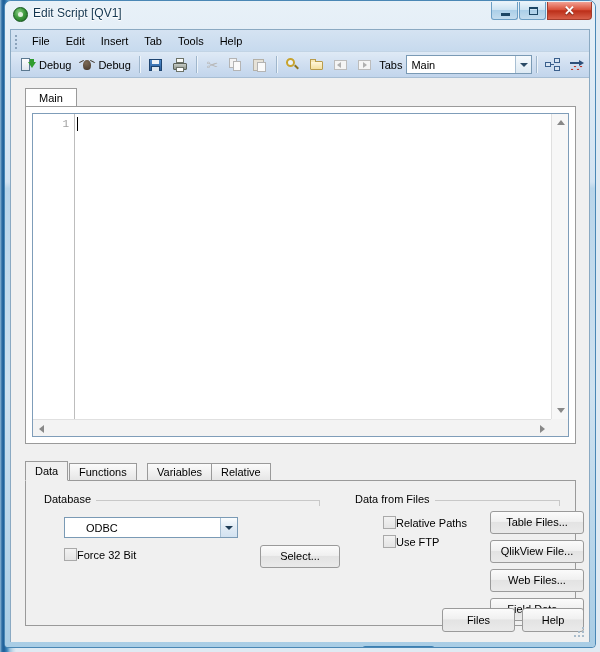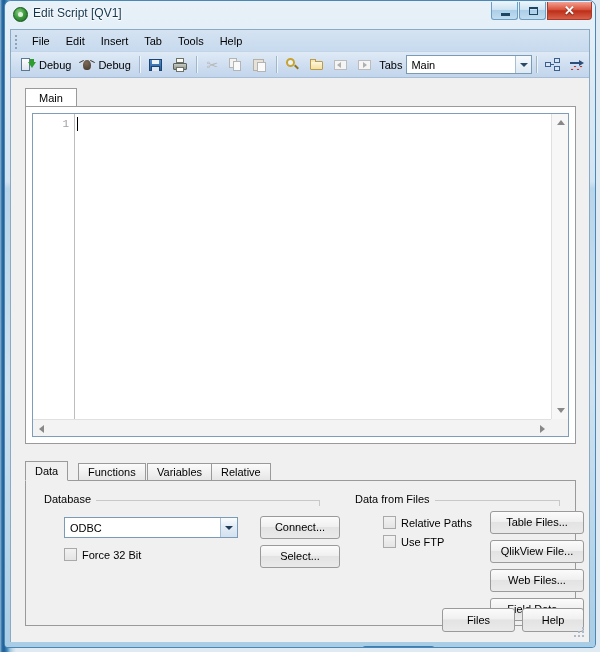--- a/index.html
+++ b/index.html
@@ -692,21 +692,21 @@
   
   .combo {
     position: absolute;
     height: 21px;
     background: #ffffff;
     border: 1px solid #7a9ab5;
     box-sizing: border-box;
     display: flex;
     align-items: center;
   }
-  .combo .cv { padding-left: 5px; font-size: 11px; color: #000; }
+  .combo .cv { padding-left: 5px; font-size: 11px; color: #000; margin-left: 16px; }
   .combo .cbtn {
     position: absolute;
     right: 0; top: 0; bottom: 0;
     width: 17px;
     background: linear-gradient(180deg, #fbfdfe 0%, #e2ecf5 45%, #d3e2f0 100%);
     border-left: 1px solid #a8bfd3;
     box-sizing: border-box;
   }
   .combo .cbtn::after {
     content: "";
@@ -743,21 +743,20 @@
     align-items: center;
   }
   .chk {
     width: 13px; height: 13px;
     background: linear-gradient(180deg, #f2f2f2 0%, #e4e4e4 100%);
     border: 1px solid #a9a9a9;
     box-sizing: border-box;
     flex: none;
   }
   .chk-label {
-    margin-left: 5px;
     font-size: 11px;
     color: #000;
     white-space: nowrap;
   }
 
   
   .bottom-bar {
     position: absolute;
     left: 0; bottom: 0;
     width: 100%;
@@ -906,38 +905,37 @@
         <div class="hscroll">
           <span class="sb-arrow sb-left"></span>
           <span class="sb-arrow sb-right"></span>
         </div>
         <div class="corner-box"></div>
       </div>
     </div>
 
     <div class="low-tabstrip">
       <div class="ltab active" style="left:0px;">Data</div>
-      <div class="ltab" style="left:53px;">Functions</div>
+      <div class="ltab" style="left:44px;">Functions</div>
       <div class="ltab" style="left:122px;">Variables</div>
       <div class="ltab" style="left:186px;">Relative</div>
     </div>
 
     <div class="low-panel">
 
       <div class="group" style="left:18px; top:19px; width:276px; height:86px;">
         <div class="group-line"></div>
         <div class="group-line-r"></div>
         <div class="group-title">Database</div>
 
         <div class="combo" style="left:20px; top:17px; width:174px;">
           <span class="cv">ODBC</span>
           <span class="cbtn"></span>
         </div>
 
-        <div class="btn" style="left:216px; top:16px; width:80px;">Connect...</div>
 
         <div class="chk-row" style="left:20px; top:48px;">
           <span class="chk"></span>
           <span class="chk-label">Force 32 Bit</span>
         </div>
 
         <div class="btn" style="left:216px; top:45px; width:80px;">Select...</div>
       </div>
 
       <div class="group" style="left:329px; top:19px; width:205px; height:118px;">

